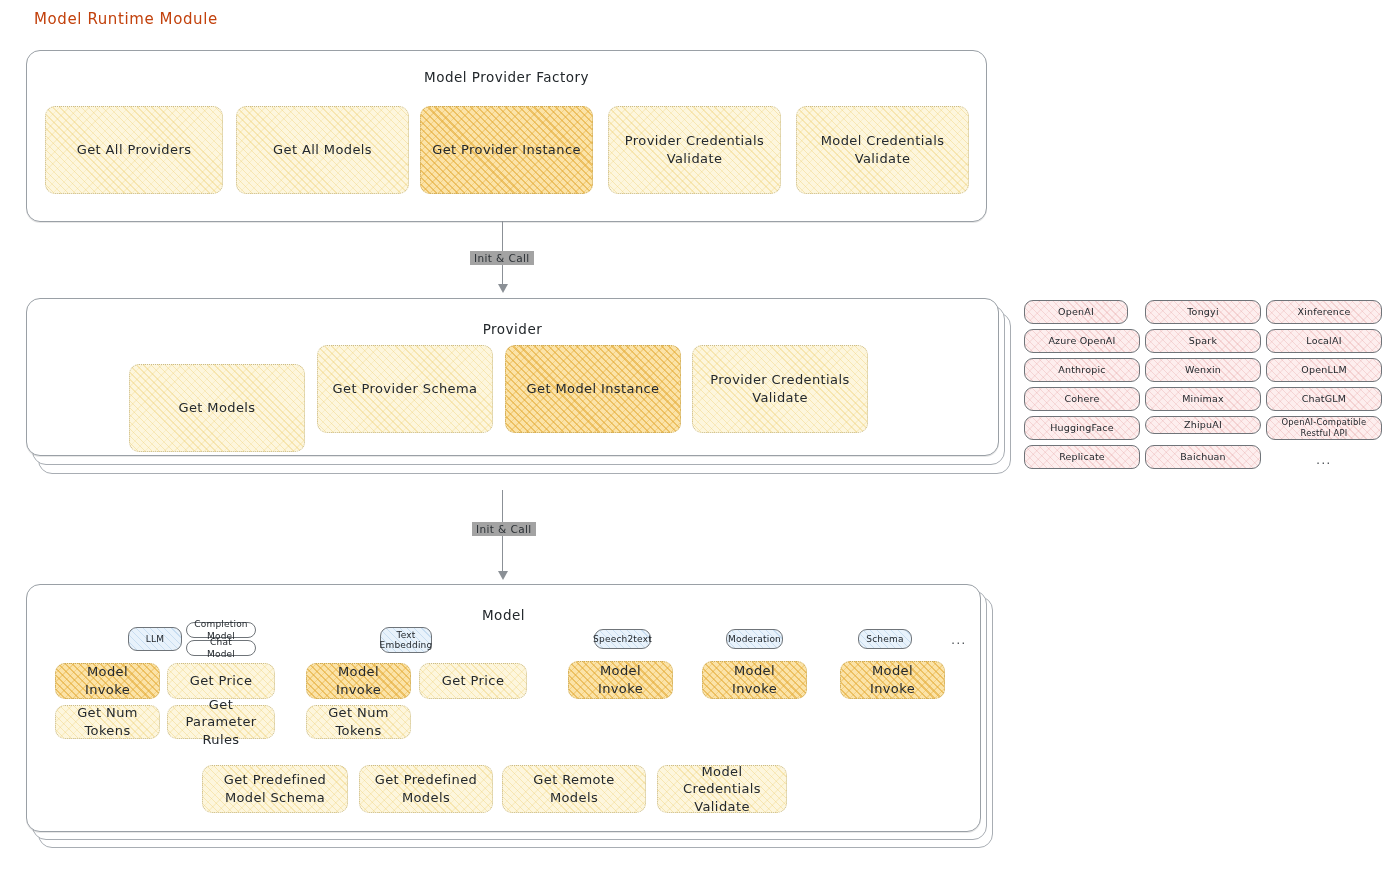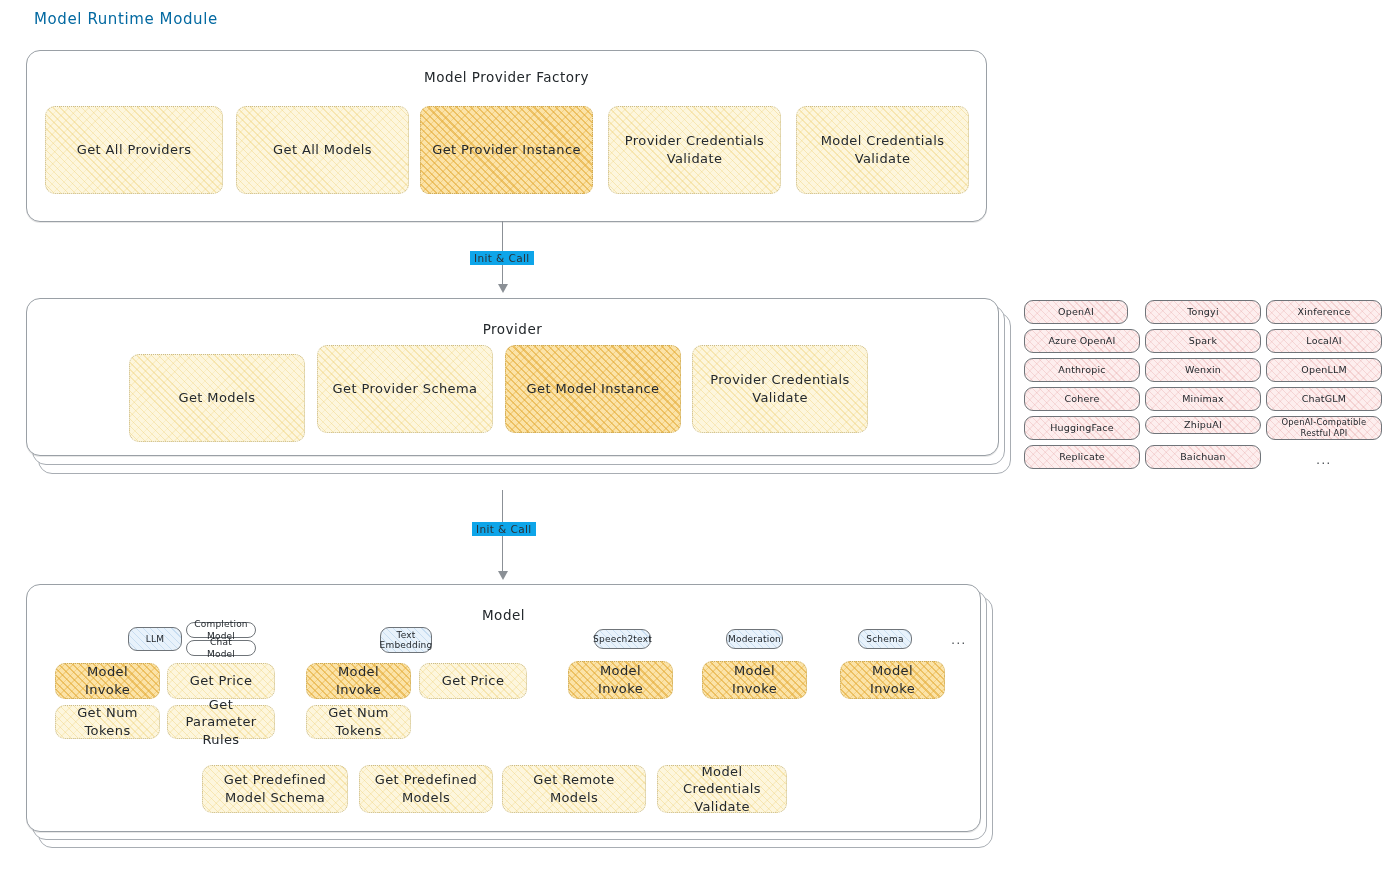--- a/index.html
+++ b/index.html
@@ -5,21 +5,21 @@
   html,body{margin:0;padding:0;}
   body{
     width:1393px;height:880px;background:#ffffff;overflow:hidden;position:relative;
     font-family:"DejaVu Sans","Liberation Sans",sans-serif;
     color:#1f2328;
   }
   .hand{font-family:"DejaVu Sans","Liberation Sans",sans-serif;letter-spacing:.3px;}
 
   
   #page-title{
-    position:absolute;left:34px;top:10px;font-size:15px;color:#0369a1;letter-spacing:.6px;
+    position:absolute;left:34px;top:10px;font-size:15px;color:#c2410c;letter-spacing:.6px;
   }
 
   
   .sketch-card{
     position:absolute;background:#fff;border:1.4px solid #9aa0a6;border-radius:14px;
     box-shadow:0 1px 0 rgba(120,120,120,.18);
   }
   .stack-layer{
     position:absolute;background:#fff;border:1.3px solid #a8adb3;border-radius:14px;
   }
@@ -64,64 +64,64 @@
   }
 
   
   .arrow{position:absolute;}
   .arrow .stem{position:absolute;left:0;top:0;width:1.4px;background:#8b9096;}
   .arrow .head{
     position:absolute;left:-4.5px;width:0;height:0;
     border-left:5px solid transparent;border-right:5px solid transparent;border-top:9px solid #8b9096;
   }
   .arrow-label{
-    position:absolute;font-size:10.5px;color:#2b3035;background:#0ea5e9;padding:1px 4px;white-space:nowrap;
+    position:absolute;font-size:10.5px;color:#2b3035;background:#a3a3a3;padding:1px 4px;white-space:nowrap;
     letter-spacing:.4px;
   }
 
   .ellipsis{position:absolute;font-size:13px;color:#55595e;letter-spacing:1px;}
 </style>
 </head>
 <body>
 
 <div id="page-title" class="hand">Model Runtime Module</div>
 
 <div class="sketch-card" style="left:26px;top:50px;width:959px;height:170px;">
   <div class="card-title hand" style="top:18px;">Model Provider Factory</div>
 </div>
 <div class="node n-cream hand" style="left:45px;top:106px;width:178px;height:88px;">Get All Providers</div>
 <div class="node n-cream hand" style="left:236px;top:106px;width:173px;height:88px;">Get All Models</div>
-<div class="node n-amber hand" style="left:420px;top:106px;width:173px;height:88px;border-radius:9px;">Get Provider Instance</div>
+<div class="node n-amber hand" style="left:420px;top:106px;width:173px;height:88px;">Get Provider Instance</div>
 <div class="node n-cream hand" style="left:608px;top:106px;width:173px;height:88px;">Provider Credentials Validate</div>
 <div class="node n-cream hand" style="left:796px;top:106px;width:173px;height:88px;">Model Credentials Validate</div>
 
 <div class="arrow" style="left:502px;top:221px;height:72px;">
   <div class="stem" style="height:63px;"></div>
   <div class="head" style="top:63px;"></div>
 </div>
 <div class="arrow-label hand" style="left:470px;top:251px;">Init &amp; Call</div>
 
 <div class="stack-layer" style="left:38px;top:312px;width:971px;height:160px;"></div>
 <div class="stack-layer" style="left:32px;top:305px;width:971px;height:158px;"></div>
 <div class="sketch-card" style="left:26px;top:298px;width:971px;height:156px;">
   <div class="card-title hand" style="top:22px;">Provider</div>
 </div>
-<div class="node n-cream hand" style="left:129px;top:354px;width:176px;height:88px;text-align:right;">Get Models</div>
+<div class="node n-cream hand" style="left:129px;top:364px;width:176px;height:88px;text-align:right;">Get Models</div>
 <div class="node n-cream hand" style="left:317px;top:345px;width:176px;height:88px;">Get Provider Schema</div>
 <div class="node n-amber hand" style="left:505px;top:345px;width:176px;height:88px;">Get Model Instance</div>
 <div class="node n-cream hand" style="left:692px;top:345px;width:176px;height:88px;">Provider Credentials Validate</div>
 
 <div style="position:absolute;left:1024px;top:300px;">
 
   <div class="node n-rose hand" style="left:0px;top:0px;width:104px;height:24px;">OpenAI</div>
   <div class="node n-rose hand" style="left:0px;top:29px;width:116px;height:24px;">Azure OpenAI</div>
   <div class="node n-rose hand" style="left:0px;top:58px;width:116px;height:24px;">Anthropic</div>
   <div class="node n-rose hand" style="left:0px;top:87px;width:116px;height:24px;">Cohere</div>
   <div class="node n-rose hand" style="left:0px;top:116px;width:116px;height:24px;">HuggingFace</div>
-  <div class="node n-rose hand" style="left:0px;top:145px;width:116px;height:24px;">Replicate</div>
+  <div class="node n-rose hand" style="left:0px;top:145px;width:116px;height:24px;border-radius:8px;">Replicate</div>
 
   <div class="node n-rose hand" style="left:121px;top:0px;width:116px;height:24px;">Tongyi</div>
   <div class="node n-rose hand" style="left:121px;top:29px;width:116px;height:24px;">Spark</div>
   <div class="node n-rose hand" style="left:121px;top:58px;width:116px;height:24px;">Wenxin</div>
   <div class="node n-rose hand" style="left:121px;top:87px;width:116px;height:24px;">Minimax</div>
   <div class="node n-rose hand" style="left:121px;top:116px;width:116px;height:18px;">ZhipuAI</div>
   <div class="node n-rose hand" style="left:121px;top:145px;width:116px;height:24px;">Baichuan</div>
 
   <div class="node n-rose hand" style="left:242px;top:0px;width:116px;height:24px;">Xinference</div>
   <div class="node n-rose hand" style="left:242px;top:29px;width:116px;height:24px;">LocalAI</div>

